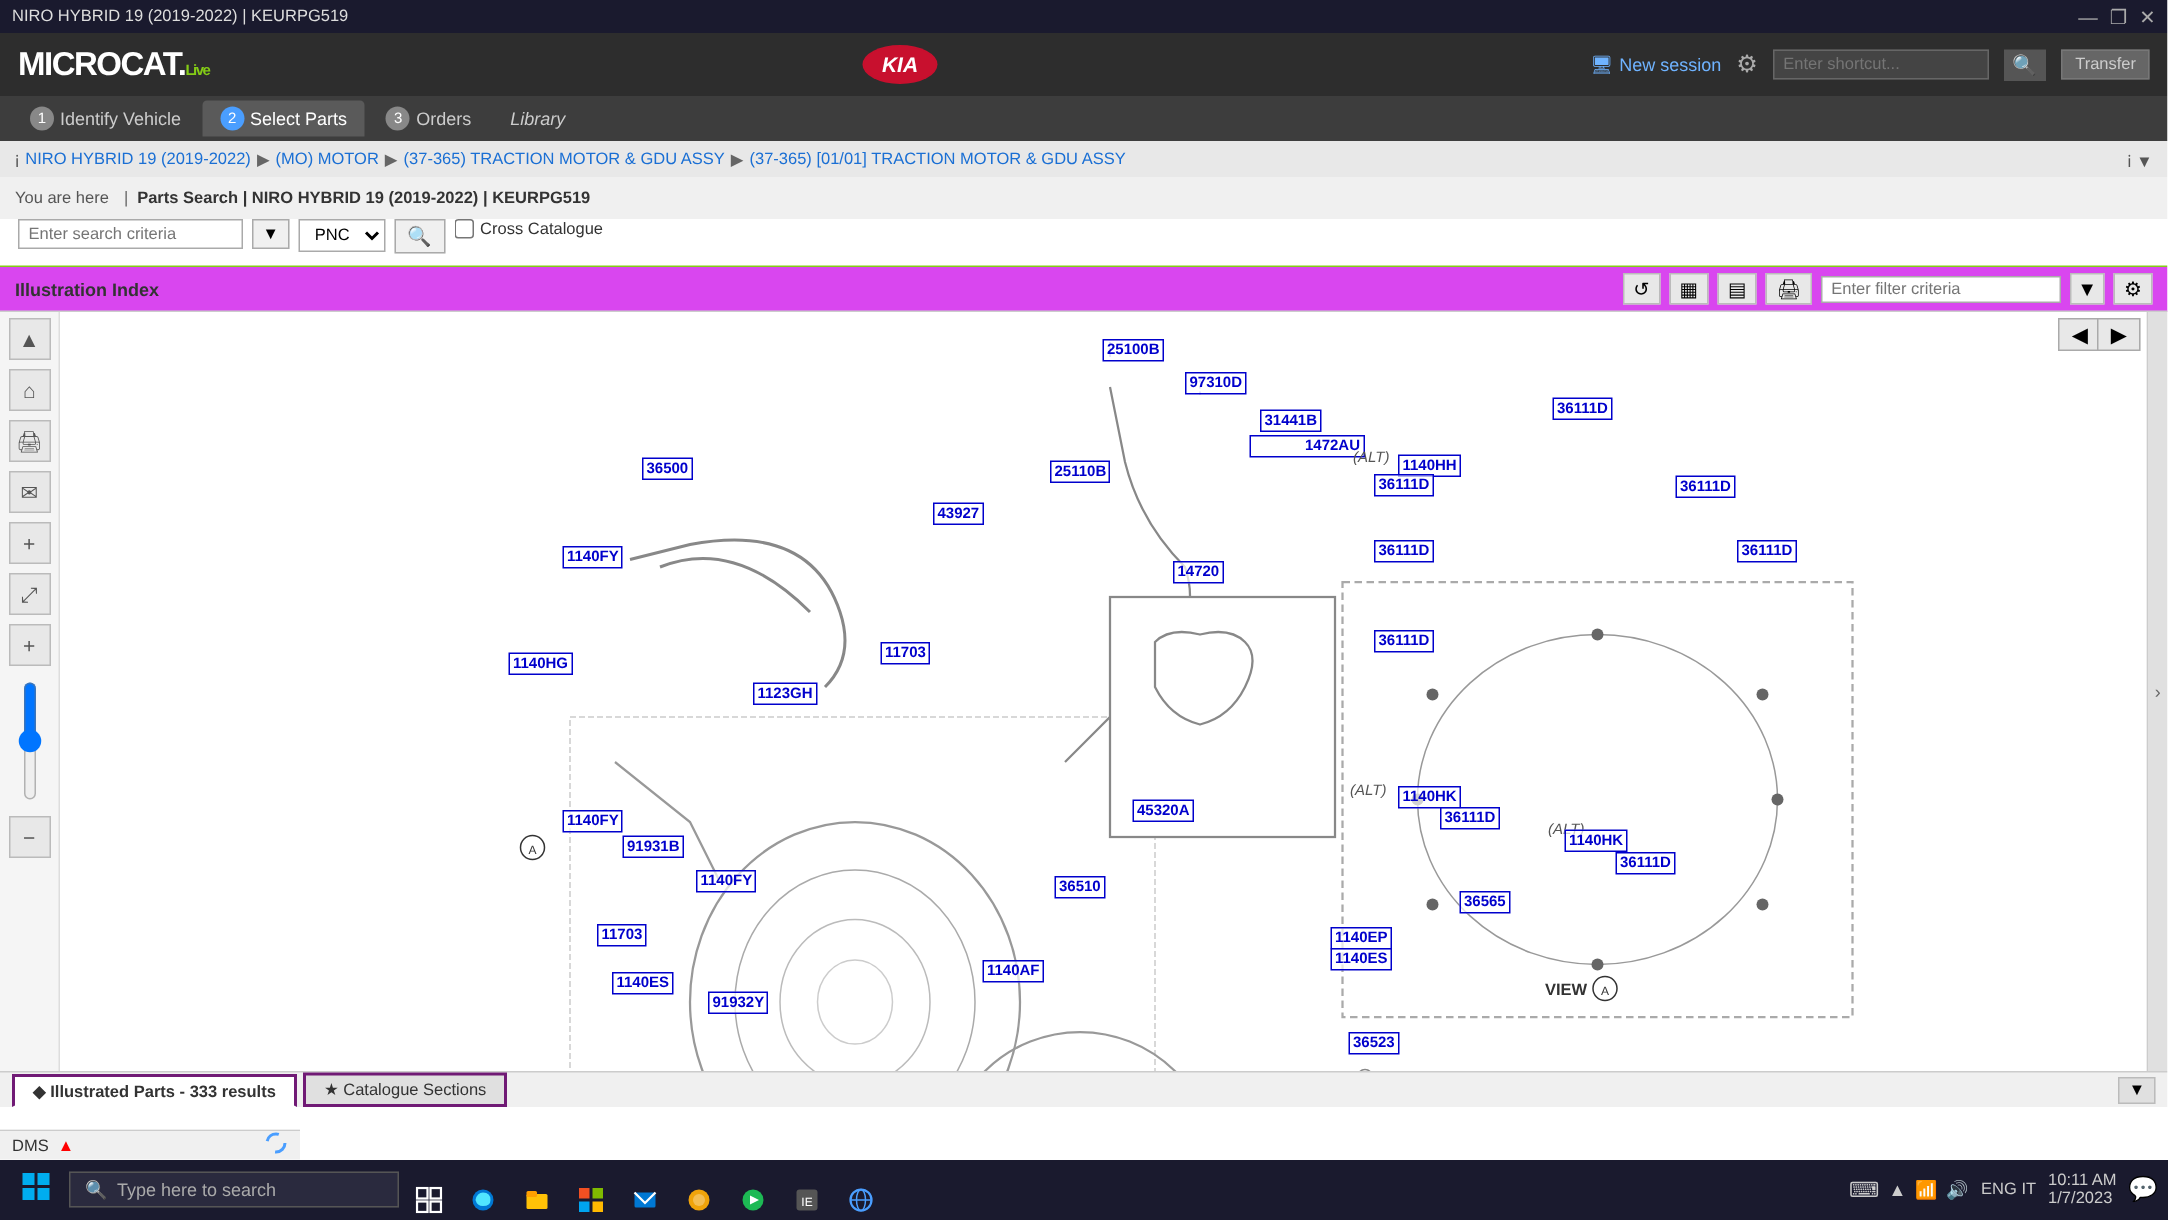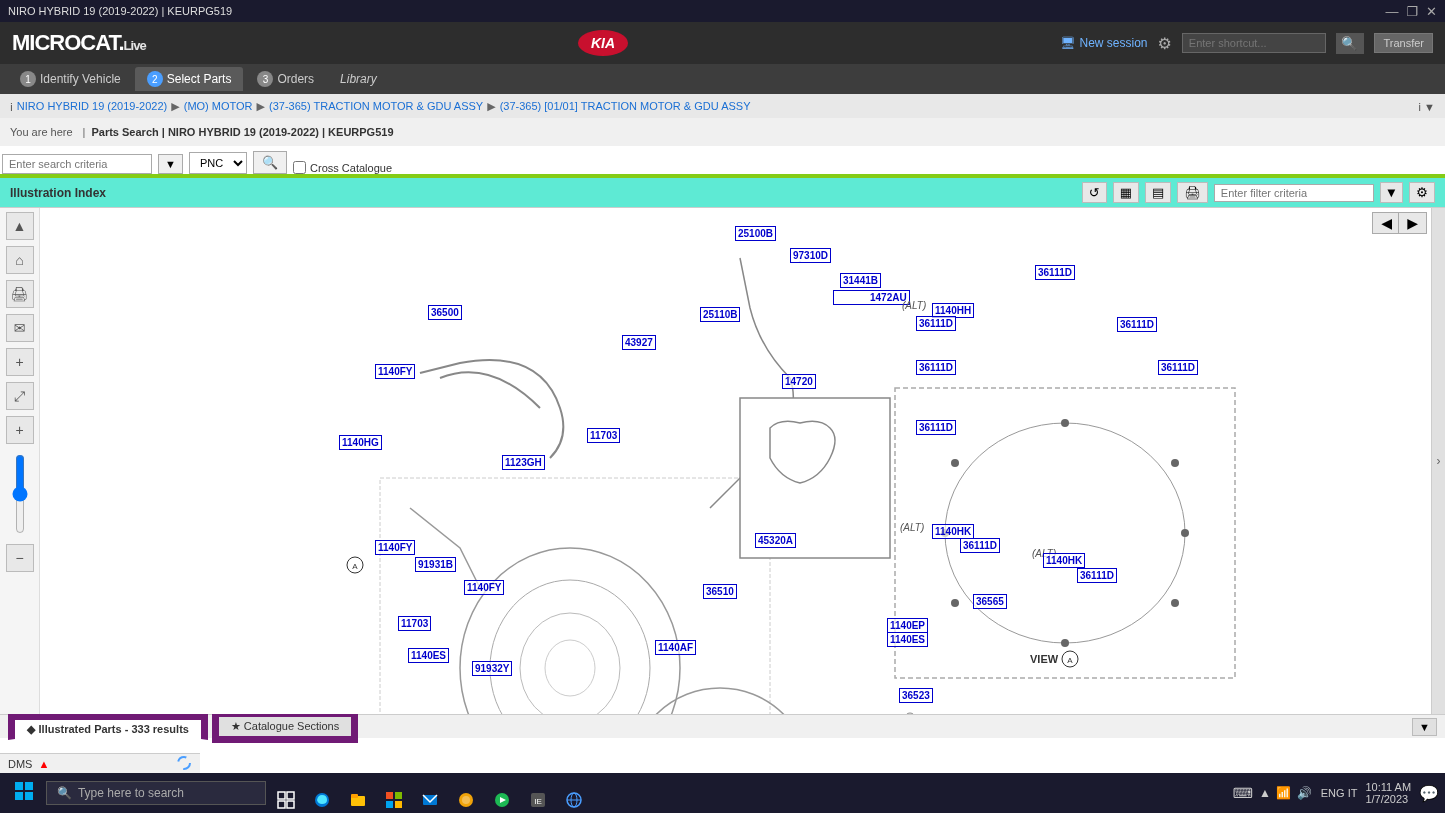--- a/index.html
+++ b/index.html
@@ -109,24 +109,24 @@
       color: #555;
     }
     #you-are-here { color: #555; margin-right: 4px; }
     #parts-path { color: #333; font-weight: bold; }
 
     
     #search-criteria-bar {
       background: #fff;
       height: 32px;
       display: flex;
-      align-items: flex-end;
-      padding: 0 2px;
+      align-items: flex-start;
+      padding: 0 12px;
       gap: 6px;
-      border-bottom: 4px solid #84cc16;
+      border-bottom: 1px solid #84cc16;
     }
     #search-input {
       border: 1px solid #aaa;
       padding: 3px 6px;
       font-size: 11px;
       width: 150px;
       color: #999;
     }
     #search-dropdown-btn {
       background: #f0f0f0;
@@ -145,21 +145,21 @@
       background: #f0f0f0;
       border: 1px solid #aaa;
       padding: 3px 8px;
       cursor: pointer;
       font-size: 13px;
     }
     #cross-cat-label { display: flex; align-items: center; gap: 4px; font-size: 11px; color: #333; }
 
     
     #illustration-toolbar {
-      background: #5eead4;
+      background: #d946ef;
       height: 30px;
       display: flex;
       align-items: center;
       padding: 0 10px;
       gap: 6px;
       border-bottom: 1px solid #ccc;
     }
     #illustration-index-label { font-size: 12px; color: #333; font-weight: bold; flex: 1; }
     .toolbar-icon-btn {
       background: #e8e8e8;
@@ -273,21 +273,21 @@
       height: 24px;
       display: flex;
       align-items: center;
       padding: 0 8px;
       gap: 4px;
       border-top: 1px solid #ccc;
     }
     .bottom-tab {
       padding: 3px 12px;
       background: #e0e0e0;
-      border: 7px solid #701a75;
+      border: 2px solid #701a75;
       cursor: pointer;
       font-size: 11px;
       color: #333;
     }
     .bottom-tab.active { background: #fff; border-bottom: 1px solid #fff; font-weight: bold; }
     #bottom-right { margin-left: auto; display: flex; align-items: center; }
 
     
     #taskbar {
       position: fixed;
@@ -380,21 +380,21 @@
   <div id="titlebar-controls">
     <span>—</span>
     <span>❐</span>
     <span>✕</span>
   </div>
 </div>
 
 <div id="app-header">
   <div id="logo">
     <span id="logo-text">
-      <span style="color:#fff;font-size:22px;font-weight:900;letter-spacing:-1px">MICROCAT.</span><span style="color:#e5e5e5;font-size:13px;">Live</span>
+      <span style="color:#fff;font-size:22px;font-weight:900;letter-spacing:-1px">MICROCAT.</span><span style="color:#84cc16;font-size:10px;">Live</span>
     </span>
   </div>
   <div id="kia-logo">
     <svg width="50" height="26" viewBox="0 0 50 26">
       <ellipse cx="25" cy="13" rx="24" ry="12" fill="#c8102e"></ellipse>
       <text x="25" y="18" text-anchor="middle" fill="white" font-style="italic" font-weight="bold" font-size="14" font-family="Arial">KIA</text>
     </svg>
   </div>
   <div id="header-right">
     <span id="new-session-btn">

